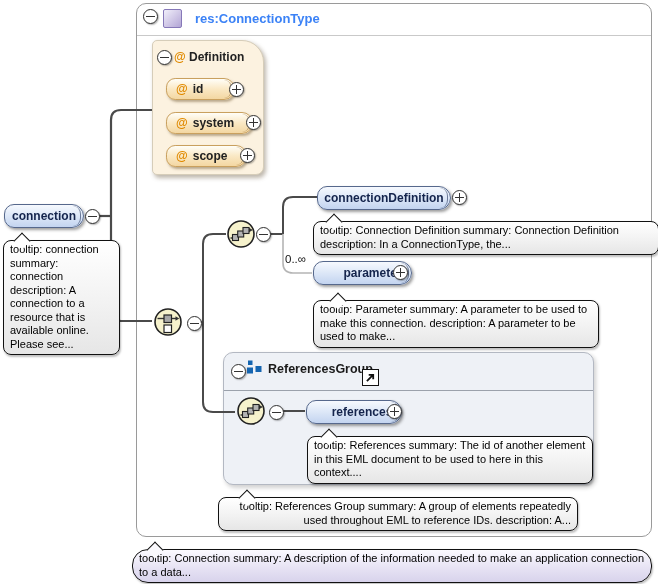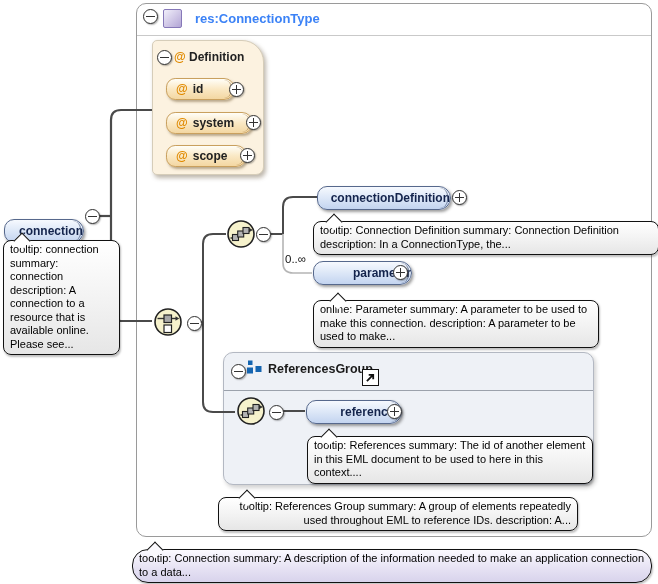--- a/index.html
+++ b/index.html
@@ -29,21 +29,21 @@
              display:flex;align-items:center;justify-content:center;cursor:pointer;}
 
   
   .pill{display:flex;align-items:center;justify-content:center;
         border-radius:10px 12px 12px 10px;font-size:12px;font-weight:bold;white-space:nowrap;
         position:absolute;}
   .pill::after{content:'';position:absolute;right:2.5px;top:1px;bottom:1px;width:7px;
                border-right:1.2px solid rgba(70,85,120,.75);border-radius:0 10px 10px 0;}
   .el-pill{color:#14244c;border:1.2px solid #56688c;
            background:linear-gradient(#f6f9fe 0%,#dfe9f8 45%,#c3d4f0 100%);
-           box-shadow:1.5px 2px 3px rgba(40,40,40,.45);cursor:pointer;justify-content:flex-end;}
+           box-shadow:1.5px 2px 3px rgba(40,40,40,.45);cursor:pointer;}
   .attr-pill{color:#222;border:1px solid #c9a05e;
              background:linear-gradient(#fffef8 0%,#fae8c4 50%,#f3d7a2 100%);
              box-shadow:1.5px 2px 2.5px rgba(120,95,55,.5);cursor:pointer;
              justify-content:flex-start;padding-left:9px;}
   .attr-pill::after{border-right-color:rgba(160,120,60,.7);}
   .attr-pill .at-glyph{margin-right:5px;}
 
   
   .circ{position:absolute;width:13px;height:13px;border:1.3px solid #333;border-radius:50%;
         background:#fff;box-shadow:1px 1px 1.5px rgba(0,0,0,.3);cursor:pointer;}
@@ -126,21 +126,21 @@
   <svg class="lines" width="658" height="584">
     <path d="M97,216 H111" stroke="#4a4a4a" stroke-width="2.2" fill="none"></path>
     <path d="M152,110 H121 Q111,110 111,120 V311 Q111,321 121,321 H152" stroke="#4a4a4a" stroke-width="2.2" fill="none"></path>
     <path d="M199,322 H203" stroke="#4a4a4a" stroke-width="2" fill="none"></path>
     <path d="M226,234 H213 Q203,234 203,244 V402 Q203,412 213,412 H235" stroke="#4a4a4a" stroke-width="2" fill="none"></path>
     <path d="M269,234 H283 M317,197 H293 Q283,197 283,207 V234" stroke="#4a4a4a" stroke-width="2" fill="none"></path>
     <path d="M283,234 V263 Q283,273 293,273 H312" stroke="#b5b5b5" stroke-width="1.6" fill="none"></path>
     <path d="M282,411 H305" stroke="#4a4a4a" stroke-width="2" fill="none"></path>
   </svg>
 
-  <div class="pill el-pill" style="left:4px;top:204px;width:78px;height:22px;margin-top:15px;">
+  <div class="pill el-pill" style="left:4px;top:204px;width:78px;height:22px;">
     <span>connection</span>
   </div>
   <div class="circ" style="left:85px;top:209px;"></div>
   <div class="tip tip-conn" style="left:3px;top:240px;width:103px;">tooltip: connection summary: connection description: A connection to a resource that is available online. Please see...</div>
 
   <svg class="comp" style="left:153px;top:307px;" viewBox="0 0 30 30">
     <circle cx="15" cy="15" r="13" fill="#f6f2cc" stroke="#222" stroke-width="1.6"></circle>
     <path d="M4.5,11.5 H23.5" stroke="#333" stroke-width="1.4" fill="none"></path>
     <path d="M22.5,9.3 L26.3,11.5 L22.5,13.7 Z" fill="#333"></path>
     <rect x="11" y="8" width="7.5" height="7.5" fill="#a8a8a8" stroke="#222" stroke-width="1.2"></rect>
@@ -163,21 +163,21 @@
     <span>connectionDefinition</span>
   </div>
   <div class="circ plus" style="left:452px;top:190px;"></div>
   <div class="tip tip-conndef" style="left:313px;top:221px;width:332px;">tooltip: Connection Definition summary: Connection Definition description: In a ConnectionType, the...</div>
 
   <div class="occur" style="left:274px;top:253px;width:32px;">0..∞</div>
   <div class="pill el-pill" style="left:313px;top:261px;width:77px;height:22px;padding-left:20px;">
     <span>parameter</span>
   </div>
   <div class="circ plus" style="left:393px;top:265px;"></div>
-  <div class="tip tip-param" style="left:313px;top:300px;width:272px;">online: Parameter summary: A parameter to be used to make this connection. description: A parameter to be used to make...</div>
+  <div class="tip tip-param" style="left:313px;top:300px;width:272px;">tooltip: Parameter summary: A parameter to be used to make this connection. description: A parameter to be used to make...</div>
 
   <svg class="comp" style="left:236px;top:396px;" viewBox="0 0 30 30">
     <circle cx="15" cy="15" r="13" fill="#f6f2cc" stroke="#222" stroke-width="1.6"></circle>
     <path d="M4.5,19 H8 M21,11 H24" stroke="#333" stroke-width="1.4" fill="none"></path>
     <path d="M8,19 L22,11" stroke="#333" stroke-width="1.2" fill="none"></path>
     <path d="M23,8.8 L26.8,11 L23,13.2 Z" fill="#333"></path>
     <rect x="6.5" y="15.5" width="6" height="6" fill="#b3b3b3" stroke="#222" stroke-width="1.1"></rect>
     <rect x="11.7" y="12" width="6" height="6" fill="#b3b3b3" stroke="#222" stroke-width="1.1"></rect>
     <rect x="17" y="8.5" width="6" height="6" fill="#b3b3b3" stroke="#222" stroke-width="1.1"></rect>
   </svg>

